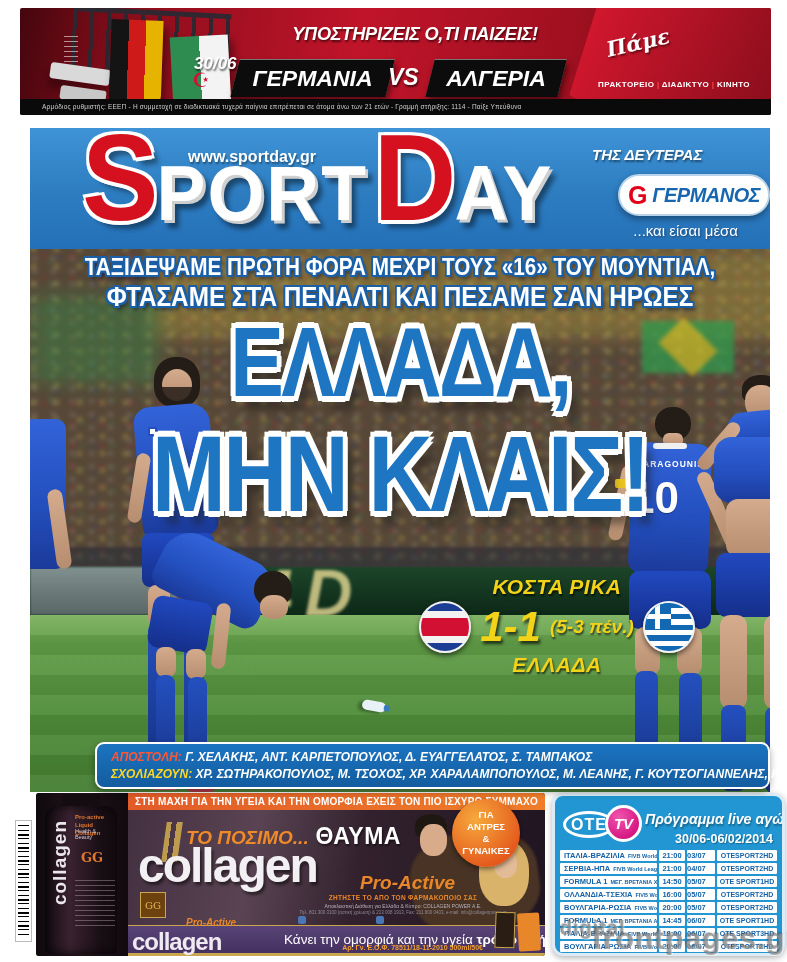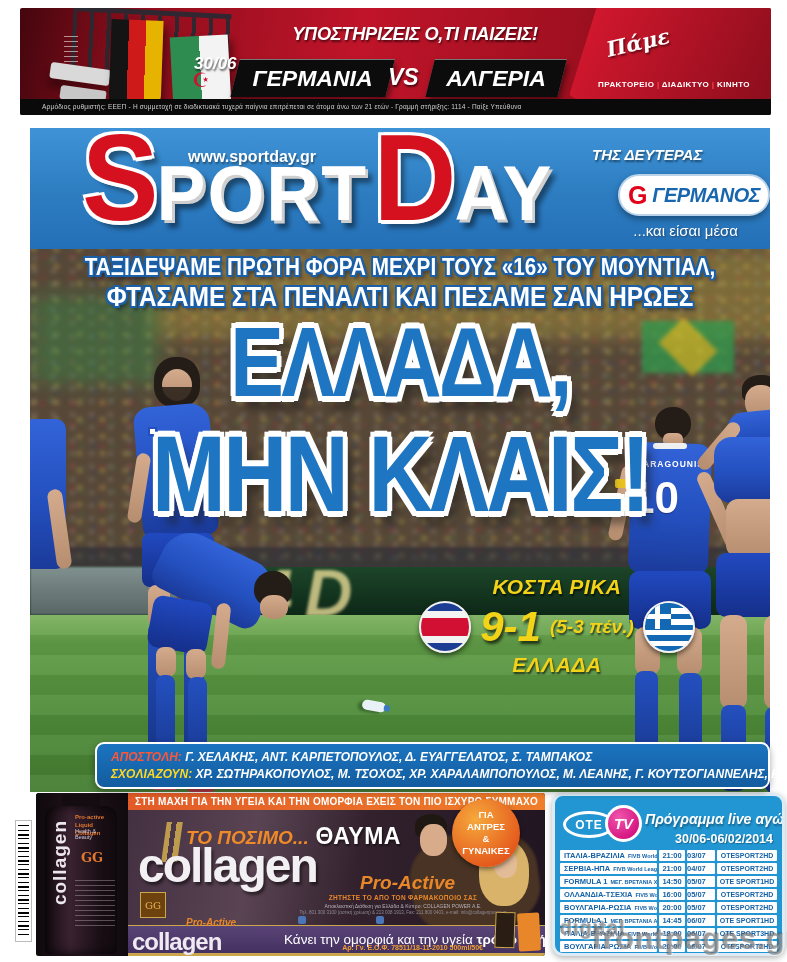--- a/index.html
+++ b/index.html
@@ -181,21 +181,21 @@
   .fb-slogan b{font-weight:800;}
   .fb-reg{position:absolute;right:62px;bottom:2px;color:#f0a030;font-size:7px;font-weight:bold;}
   .chip1{position:absolute;right:30px;top:-14px;width:20px;height:36px;background:#2a1d14;border:1px solid #caa64e;transform:rotate(2deg);z-index:5;}
   .chip2{position:absolute;right:5px;top:-13px;width:22px;height:38px;background:#e8872a;border-radius:2px;transform:rotate(-3deg);z-index:5;}
 
   
   #otetv{position:absolute;left:552px;top:793px;width:233px;height:163px;background:#2196d2;border:3px solid #dcebf5;border-radius:11px;
     box-shadow:0 2px 6px rgba(0,0,0,.3);overflow:hidden;}
   .ote-logo{position:absolute;left:8px;top:9px;width:80px;height:38px;}
   .ote-oval{position:absolute;left:0;top:6px;width:52px;height:27px;border:3px solid #fff;border-radius:50%;
-    color:#fff;font-weight:900;font-size:12px;text-align:center;line-height:22px;letter-spacing:1px;}
+    color:#fff;font-weight:900;font-size:16px;text-align:center;line-height:22px;letter-spacing:1px;}
   .tv-circle{position:absolute;left:42px;top:0;width:37px;height:37px;border-radius:50%;border:3px solid #fff;
     background:radial-gradient(circle at 35% 30%,#f055ad,#d51580 75%);color:#fff;font-weight:900;font-style:italic;font-size:15px;
     text-align:center;line-height:32px;}
   .ote-title{position:absolute;left:90px;top:14px;color:#fff;font-size:15.5px;font-weight:800;font-style:italic;white-space:nowrap;
     transform:scaleX(.92);transform-origin:left;text-shadow:1px 2px 2px rgba(0,0,0,.35);}
   .ote-date{position:absolute;right:9px;top:36px;color:#fff;font-size:12.5px;font-weight:bold;text-shadow:1px 1px 1px rgba(0,0,0,.3);}
   .ote-rows{position:absolute;left:5px;right:5px;top:54px;display:flex;flex-direction:column;gap:2px;}
   .ote-row{display:flex;gap:2px;height:11px;}
   .ote-row .c{background:#fff;border-radius:1px;color:#1462a8;font-weight:800;font-size:7.5px;line-height:11px;overflow:hidden;white-space:nowrap;}
   .ote-row .ev{flex:1;padding-left:4px;}
@@ -340,21 +340,21 @@
 
     <div class="kicker" id="kicker1">ΤΑΞΙΔΕΨΑΜΕ ΠΡΩΤΗ ΦΟΡΑ ΜΕΧΡΙ ΤΟΥΣ «16» ΤΟΥ ΜΟΥΝΤΙΑΛ,</div>
     <div class="kicker" id="kicker2">ΦΤΑΣΑΜΕ ΣΤΑ ΠΕΝΑΛΤΙ ΚΑΙ ΠΕΣΑΜΕ ΣΑΝ ΗΡΩΕΣ</div>
     <div class="headline" id="headline1">ΕΛΛΑΔΑ,</div>
     <div class="headline" id="headline2">ΜΗΝ ΚΛΑΙΣ!</div>
 
     <div id="score">
       <div class="score-team">ΚΟΣΤΑ ΡΙΚΑ</div>
       <div class="score-mid">
         <div class="flag-circle flag-cr"></div>
-        <div class="score-res">9-1</div>
+        <div class="score-res">1-1</div>
         <div class="score-pen">(5-3 πέν.)</div>
         <div class="flag-circle flag-gr">
             <div class="canton"></div>
           </div>
       </div>
       <div class="score-team">ΕΛΛΑΔΑ</div>
     </div>
   </div>
 
   <div id="credits">

